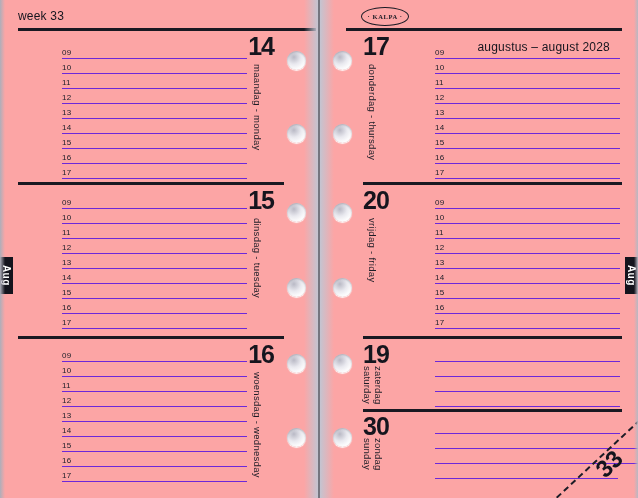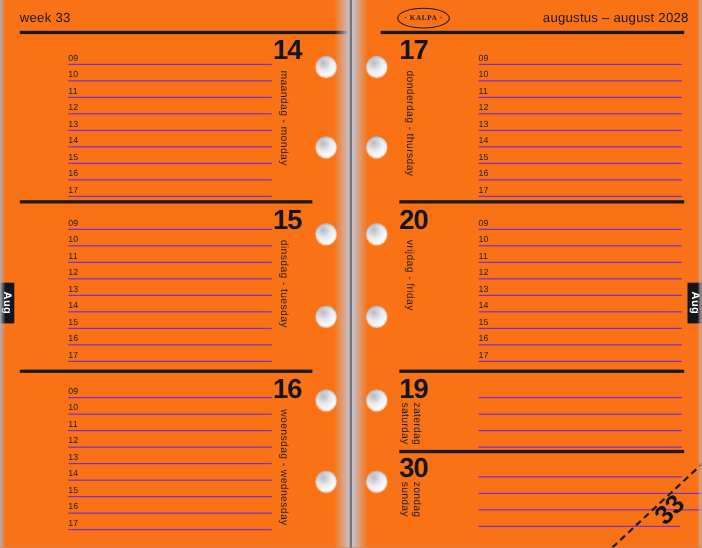--- a/index.html
+++ b/index.html
@@ -1,18 +1,18 @@
 <!DOCTYPE html>
 <html><head>
 <meta charset="utf-8">
 <style>
   html,body{margin:0;padding:0;background:#9a9aa5;}
   .sheet{
     position:relative;width:638px;height:498px;overflow:hidden;
-    background:#f97316;
+    background:#fca5a5;
     font-family:"Liberation Sans", sans-serif;
     color:#191922;
   }
   
   .edge-shade-left{position:absolute;left:0;top:0;width:5px;height:100%;
     background:linear-gradient(90deg,#aeaeba,rgba(219,220,230,0));}
   .edge-shade-right{position:absolute;right:0;top:0;width:4px;height:100%;
     background:linear-gradient(270deg,#b8b8c3,rgba(219,220,230,0));}
   .page{position:absolute;top:0;width:318px;height:498px;}
   .page.left{left:0;}
@@ -178,21 +178,21 @@
     <div class="hole" style="left:287px;top:203px;"></div>
     <div class="hole" style="left:287px;top:278px;"></div>
     <div class="hole" style="left:287px;top:354px;"></div>
     <div class="hole" style="left:287px;top:428px;"></div>
   </div>
 
   <div class="page right">
     <div class="logo">
       <span>· KALPA ·</span>
     </div>
-    <div class="hdr-text" style="right:12px;">augustus – august 2028</div>
+    <div class="hdr-text" style="right:28px;margin-top:31px;">augustus – august 2028</div>
     <div class="hdr-rule" style="left:26px;width:276px;"></div>
 
     <div class="day-number" style="left:43px;top:33px;">17</div>
     <div class="day-name" style="left:47px;top:64px;">donderdag - thursday</div>
     <div class="rows" style="left:71px;top:44px;">
         <div class="row">
           <span class="tlabel">09</span>
         </div>
         <div class="row">
           <span class="tlabel">10</span>

